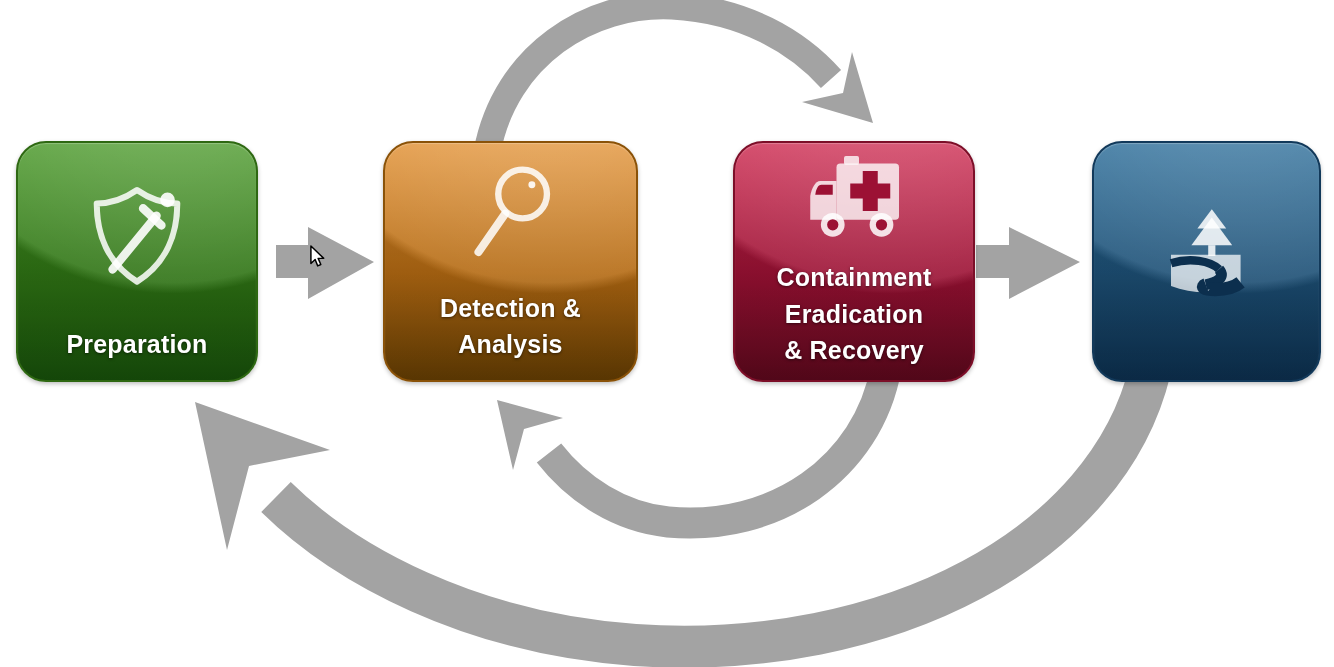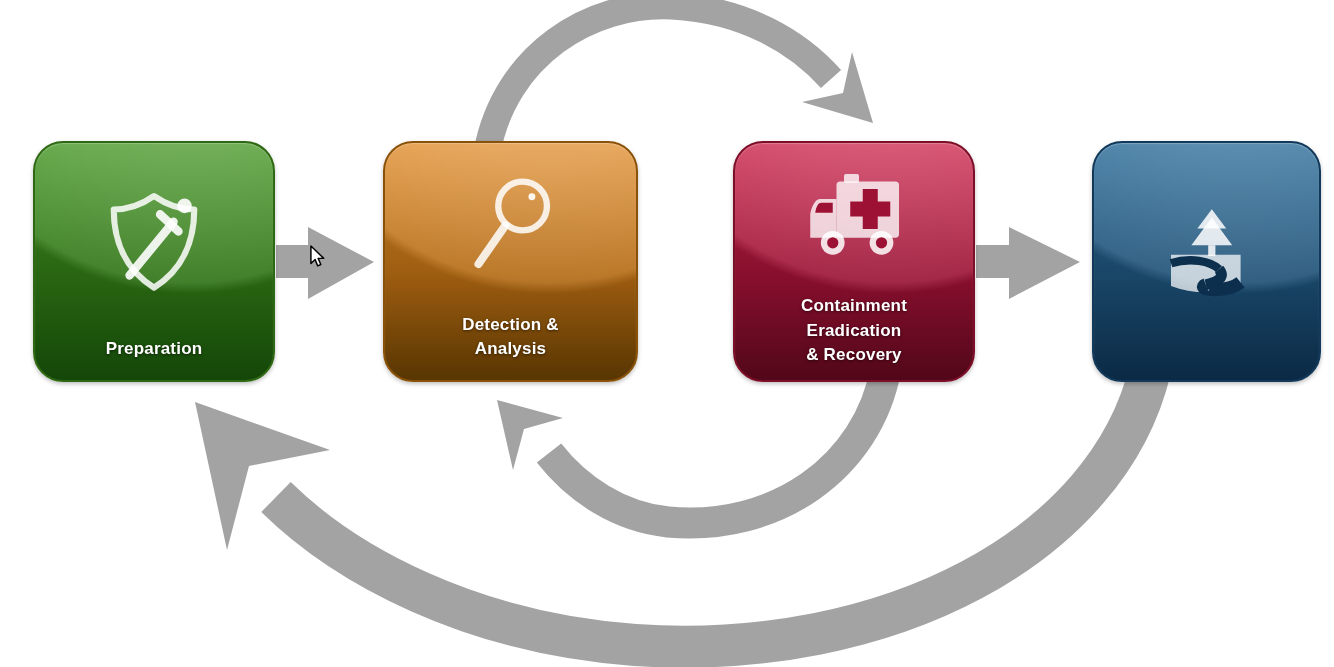--- a/index.html
+++ b/index.html
@@ -19,34 +19,34 @@
     box-sizing:border-box;
     display:flex;flex-direction:column;align-items:center;
     background:
       radial-gradient(circle 281px at 65% -55%,
         rgba(255,255,255,0.30) 0%,
         rgba(255,255,255,0.10) 96%,
         rgba(0,0,0,0.12) 100%),
       linear-gradient(180deg, var(--c1) 0%, var(--c2) 55%, var(--c3) 100%);
     box-shadow:0 2px 4px rgba(0,0,0,0.25), inset 0 1px 1px rgba(255,255,255,0.25);
   }
-  .s0{left:33px;width:242px;}
+  .s0{left:16px;width:242px;}
   .s1{left:383px;width:255px;}
   .s2{left:733px;width:242px;}
   .s3{left:1092px;width:229px;}
 
   .icon-wrap{flex:1;display:flex;align-items:center;justify-content:center;width:100%;}
   .icon-wrap svg{display:block;}
 
   .stage-label{
     white-space:pre-line;
     text-align:center;
     color:#ffffff;
     font-weight:bold;
-    font-size:17px;
+    font-size:25px;
     line-height:1.45;
     padding-bottom:18px;
     text-shadow:0 1px 3px rgba(0,0,0,0.55);
     letter-spacing:0.2px;
   }
   .s2 .stage-label{padding-bottom:12px;}
 
   #cursor{position:absolute;z-index:5;width:22px;height:26px;}
 </style>
 </head>

